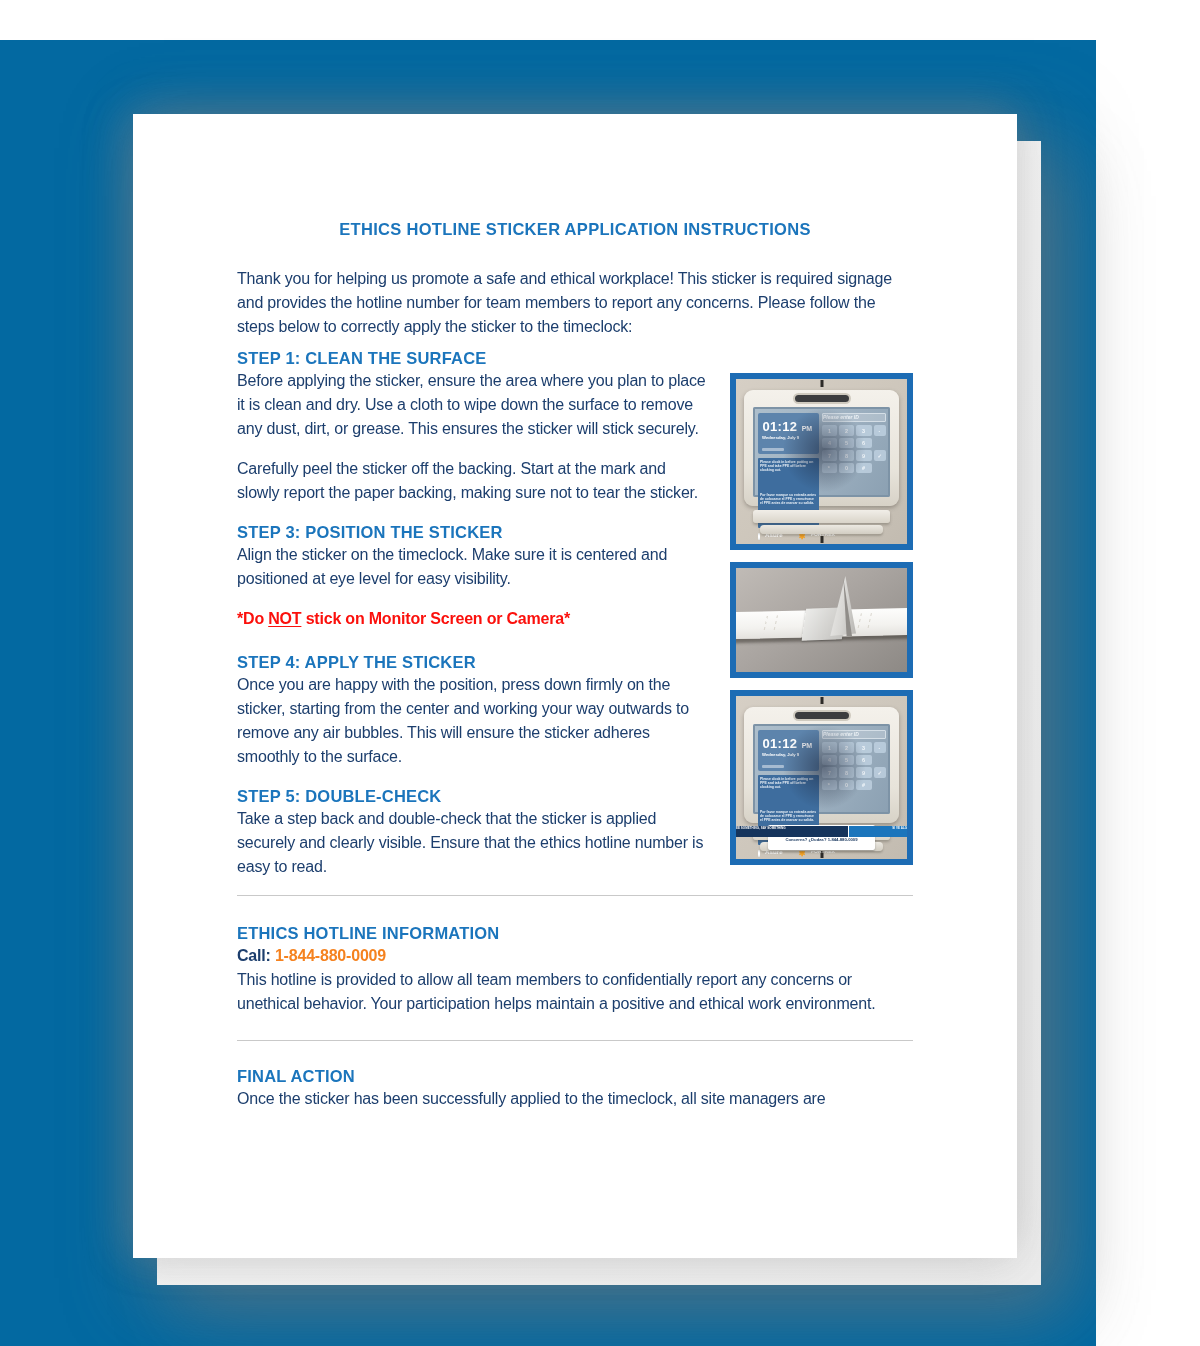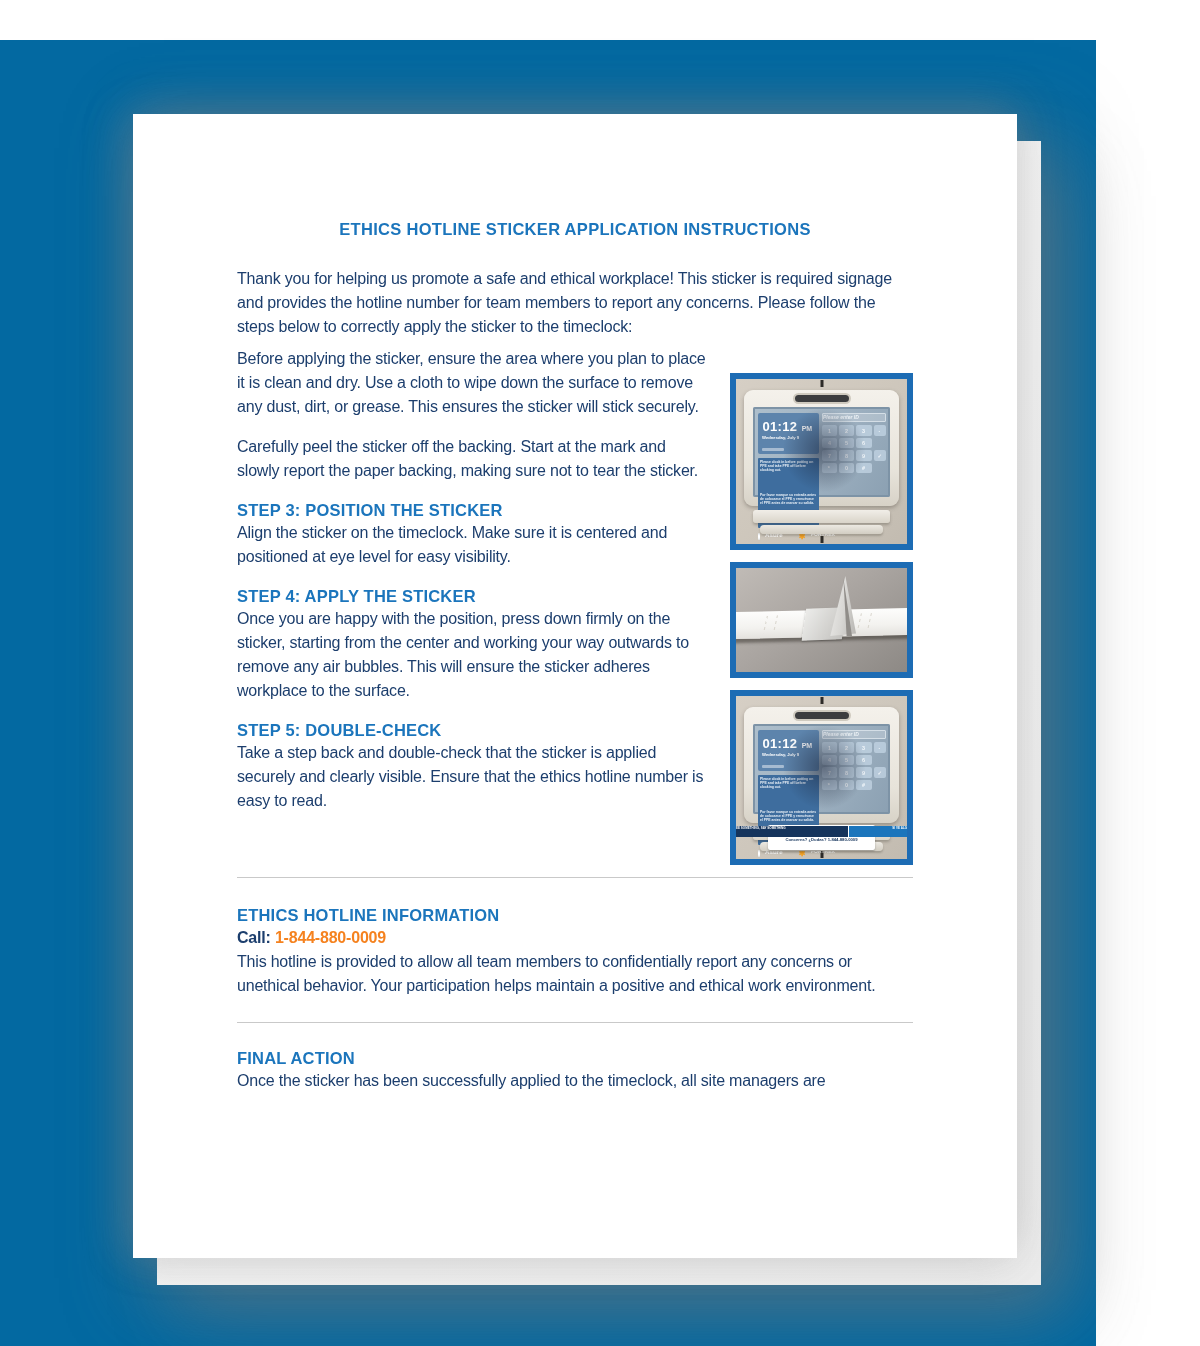--- a/index.html
+++ b/index.html
@@ -313,36 +313,38 @@
               </span>
           </div>
           <div class="sticker-row2">
             <span class="sc" style="font-size:10px; transform:scale(.42); width:238%; white-space:nowrap;">Concerns? ¿Dudas? 1-844-880-0009</span>
           </div>
         </div>
       </div>
     </div>
 
     <div class="step">
+      <div class="step-heading">STEP 1: CLEAN THE SURFACE</div>
       <div class="body-text">Before applying the sticker, ensure the area where you plan to place it is clean and dry. Use a cloth to wipe down the surface to remove any dust, dirt, or grease. This ensures the sticker will stick securely.</div>
     </div>
 
     <div class="step">
       <div class="body-text">Carefully peel the sticker off the backing. Start at the mark and slowly report the paper backing, making sure not to tear the sticker.</div>
     </div>
 
     <div class="step">
       <div class="step-heading">STEP 3: POSITION THE STICKER</div>
       <div class="body-text">Align the sticker on the timeclock. Make sure it is centered and positioned at eye level for easy visibility.</div>
     </div>
 
+    <p class="warning"><span>*Do </span><u>NOT</u><span> stick on Monitor Screen or Camera*</span></p>
 
     <div class="step">
       <div class="step-heading">STEP 4: APPLY THE STICKER</div>
-      <div class="body-text">Once you are happy with the position, press down firmly on the sticker, starting from the center and working your way outwards to remove any air bubbles. This will ensure the sticker adheres workplace to the surface.</div>
+      <div class="body-text">Once you are happy with the position, press down firmly on the sticker, starting from the center and working your way outwards to remove any air bubbles. This will ensure the sticker adheres smoothly to the surface.</div>
     </div>
 
     <div class="step">
       <div class="step-heading">STEP 5: DOUBLE-CHECK</div>
       <div class="body-text">Take a step back and double-check that the sticker is applied securely and clearly visible. Ensure that the ethics hotline number is easy to read.</div>
     </div>
 
     <hr class="divider">
 
     <div>

